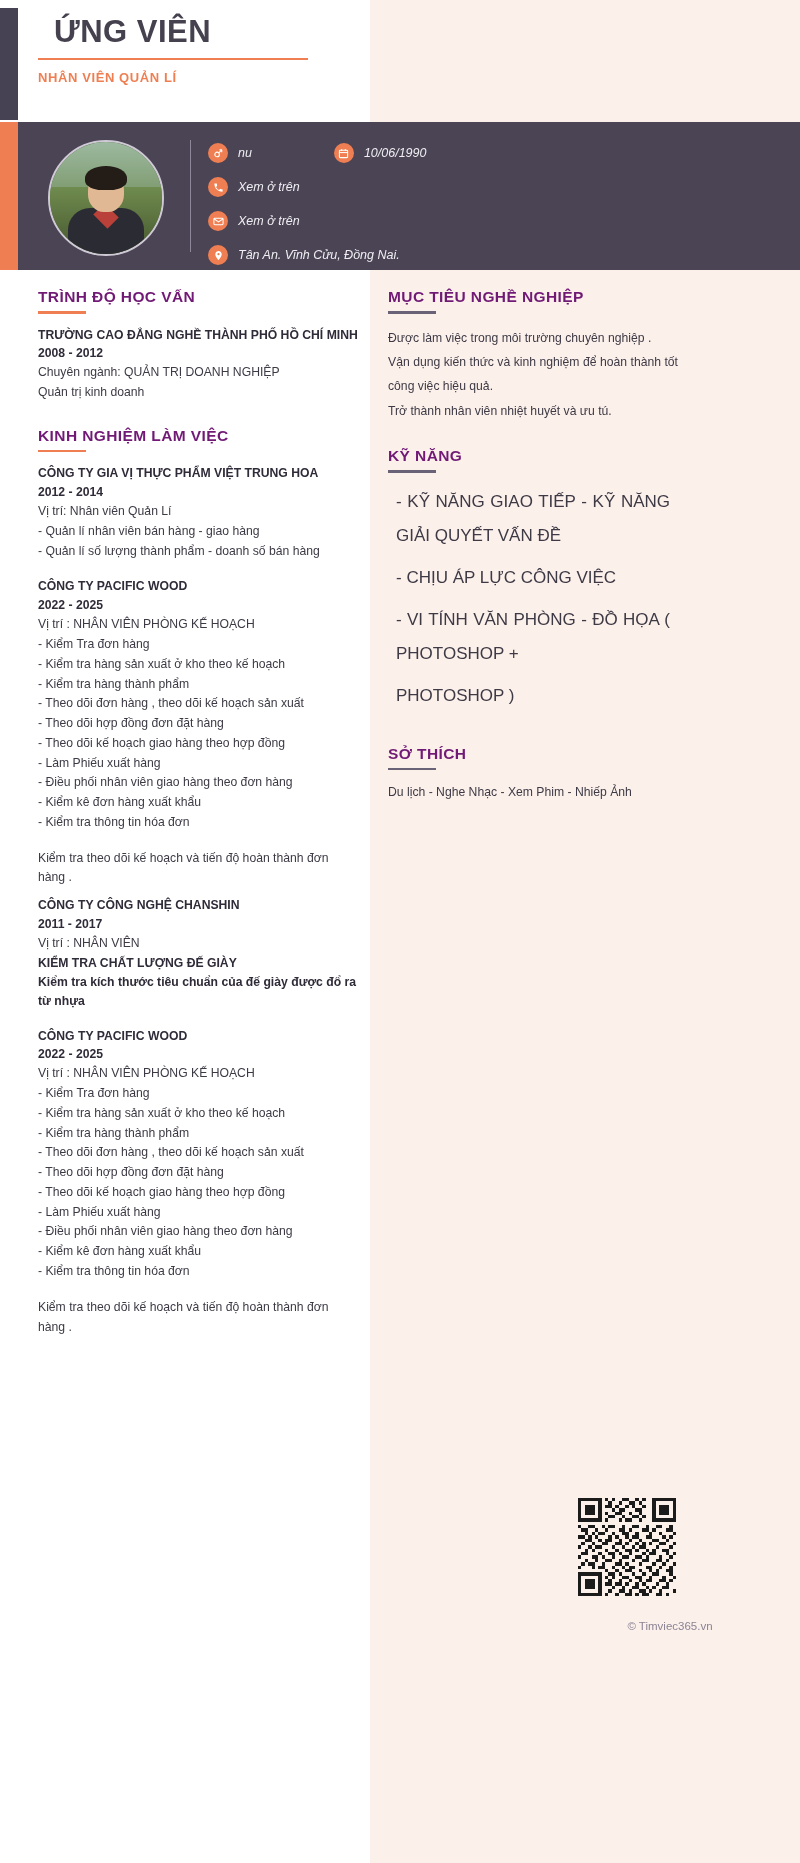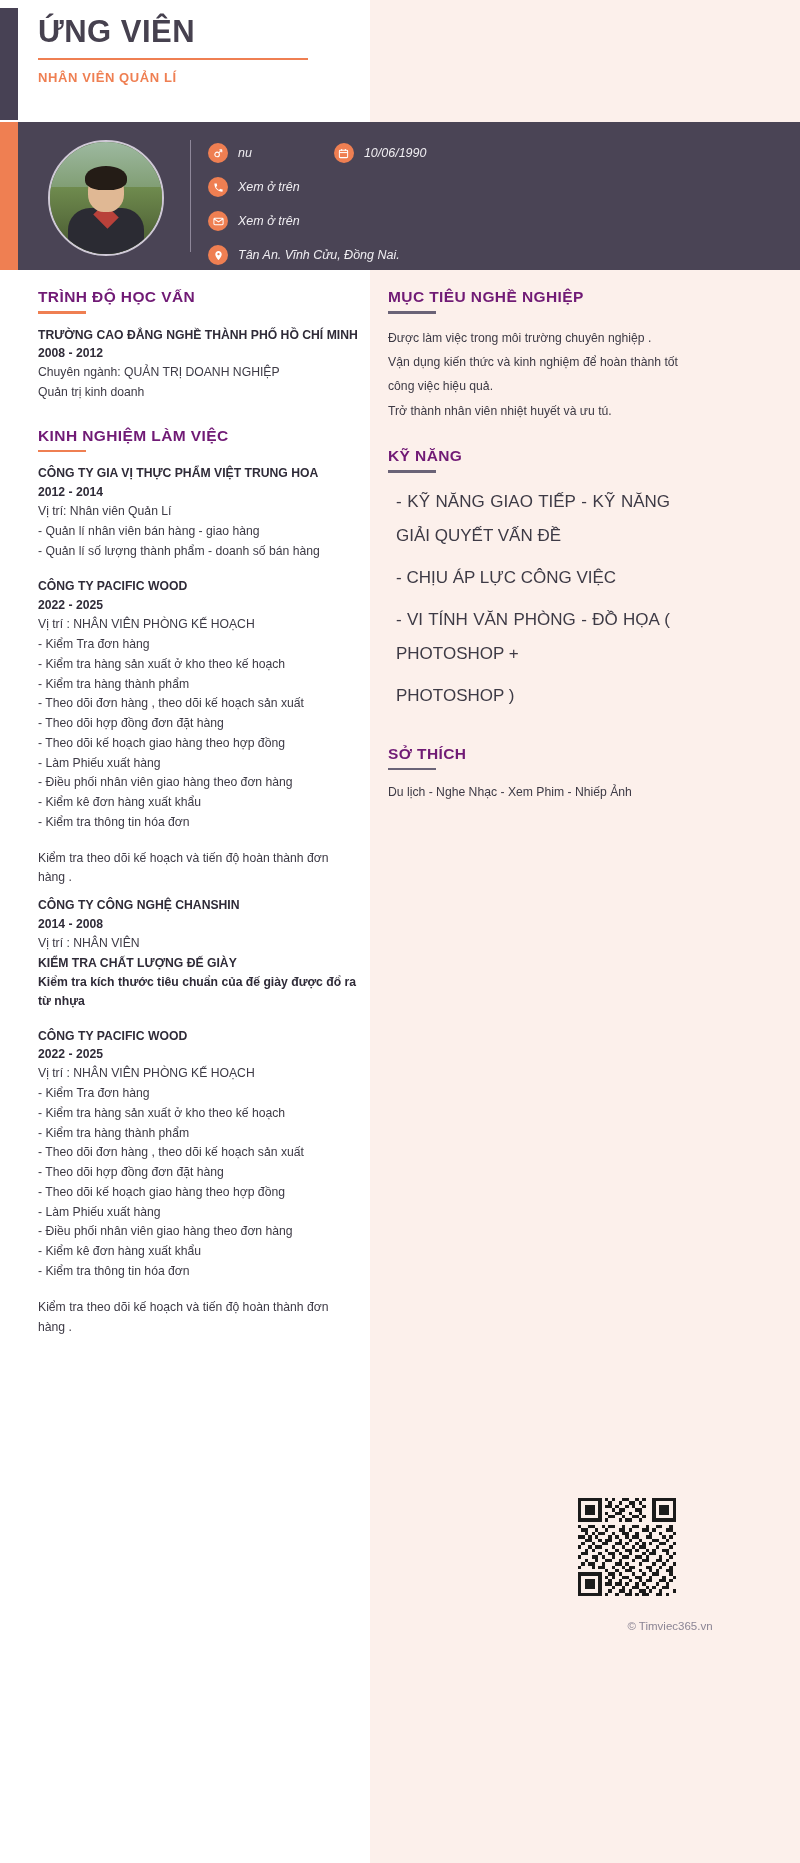--- a/index.html
+++ b/index.html
@@ -22,21 +22,21 @@
   .left-bar{
     position:absolute;left:0;top:8px;width:18px;height:112px;
     background:#474154;
   }
   
   .header{
     position:absolute;left:38px;top:14px;width:320px;
   }
   .cv-title{
     font-size:31px;font-weight:bold;letter-spacing:.5px;
-    color:#46414f;line-height:1.15;margin:0 0 8px 0;
+    color:#46414f;line-height:1.15;margin:0 0 8px 16px;
   }
   .title-rule{width:270px;height:2px;background:#ef7f52;margin:6px 0 10px 0;}
   .cv-subtitle{
     font-size:13px;font-weight:bold;color:#ef7f52;letter-spacing:.6px;margin:0;
   }
 
   
   .contact-band{
     position:absolute;left:18px;top:122px;width:812px;height:148px;
     background:#4a4455;
@@ -223,21 +223,21 @@
         <p class="bullet">- Kiểm kê đơn hàng xuất khẩu</p>
         <p class="bullet">- Kiểm tra thông tin hóa đơn</p>
         <div class="gap-md"></div>
         <p class="norm-line">Kiểm tra theo dõi kế hoạch và tiến độ hoàn thành đơn hàng .</p>
       </div>
 
       <div class="gap-sm"></div>
 
       <div>
         <p class="bold-line">CÔNG TY CÔNG NGHỆ CHANSHIN</p>
-        <p class="bold-line">2014 - 2008</p>
+        <p class="bold-line">2011 - 2017</p>
         <p class="norm-line">Vị trí : NHÂN VIÊN</p>
         <p class="bold-line">KIỂM TRA CHẤT LƯỢNG ĐẾ GIÀY</p>
         <p class="bold-line">Kiểm tra kích thước tiêu chuẩn của đế giày được đổ ra từ nhựa</p>
       </div>
 
       <div class="gap-md"></div>
 
       <div>
         <p class="bold-line">CÔNG TY  PACIFIC WOOD</p>
         <p class="bold-line">2022 - 2025</p>

